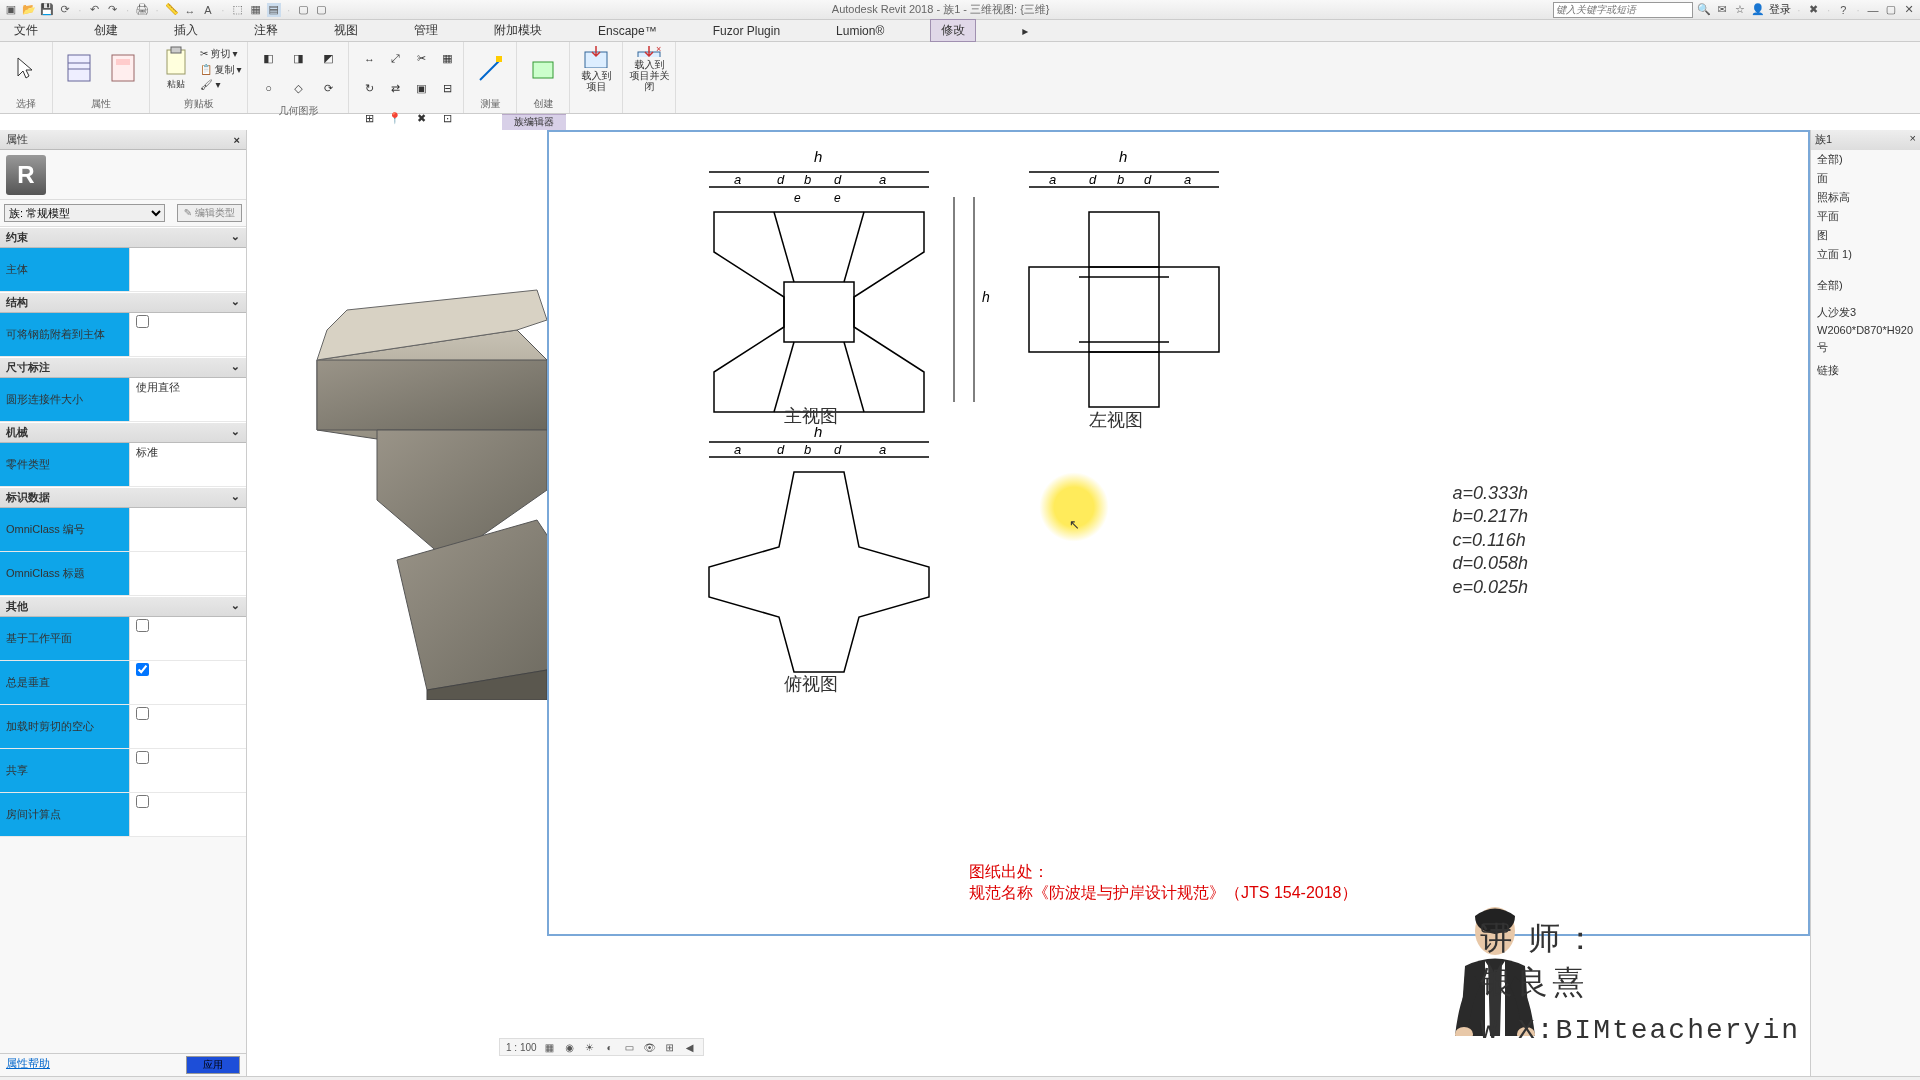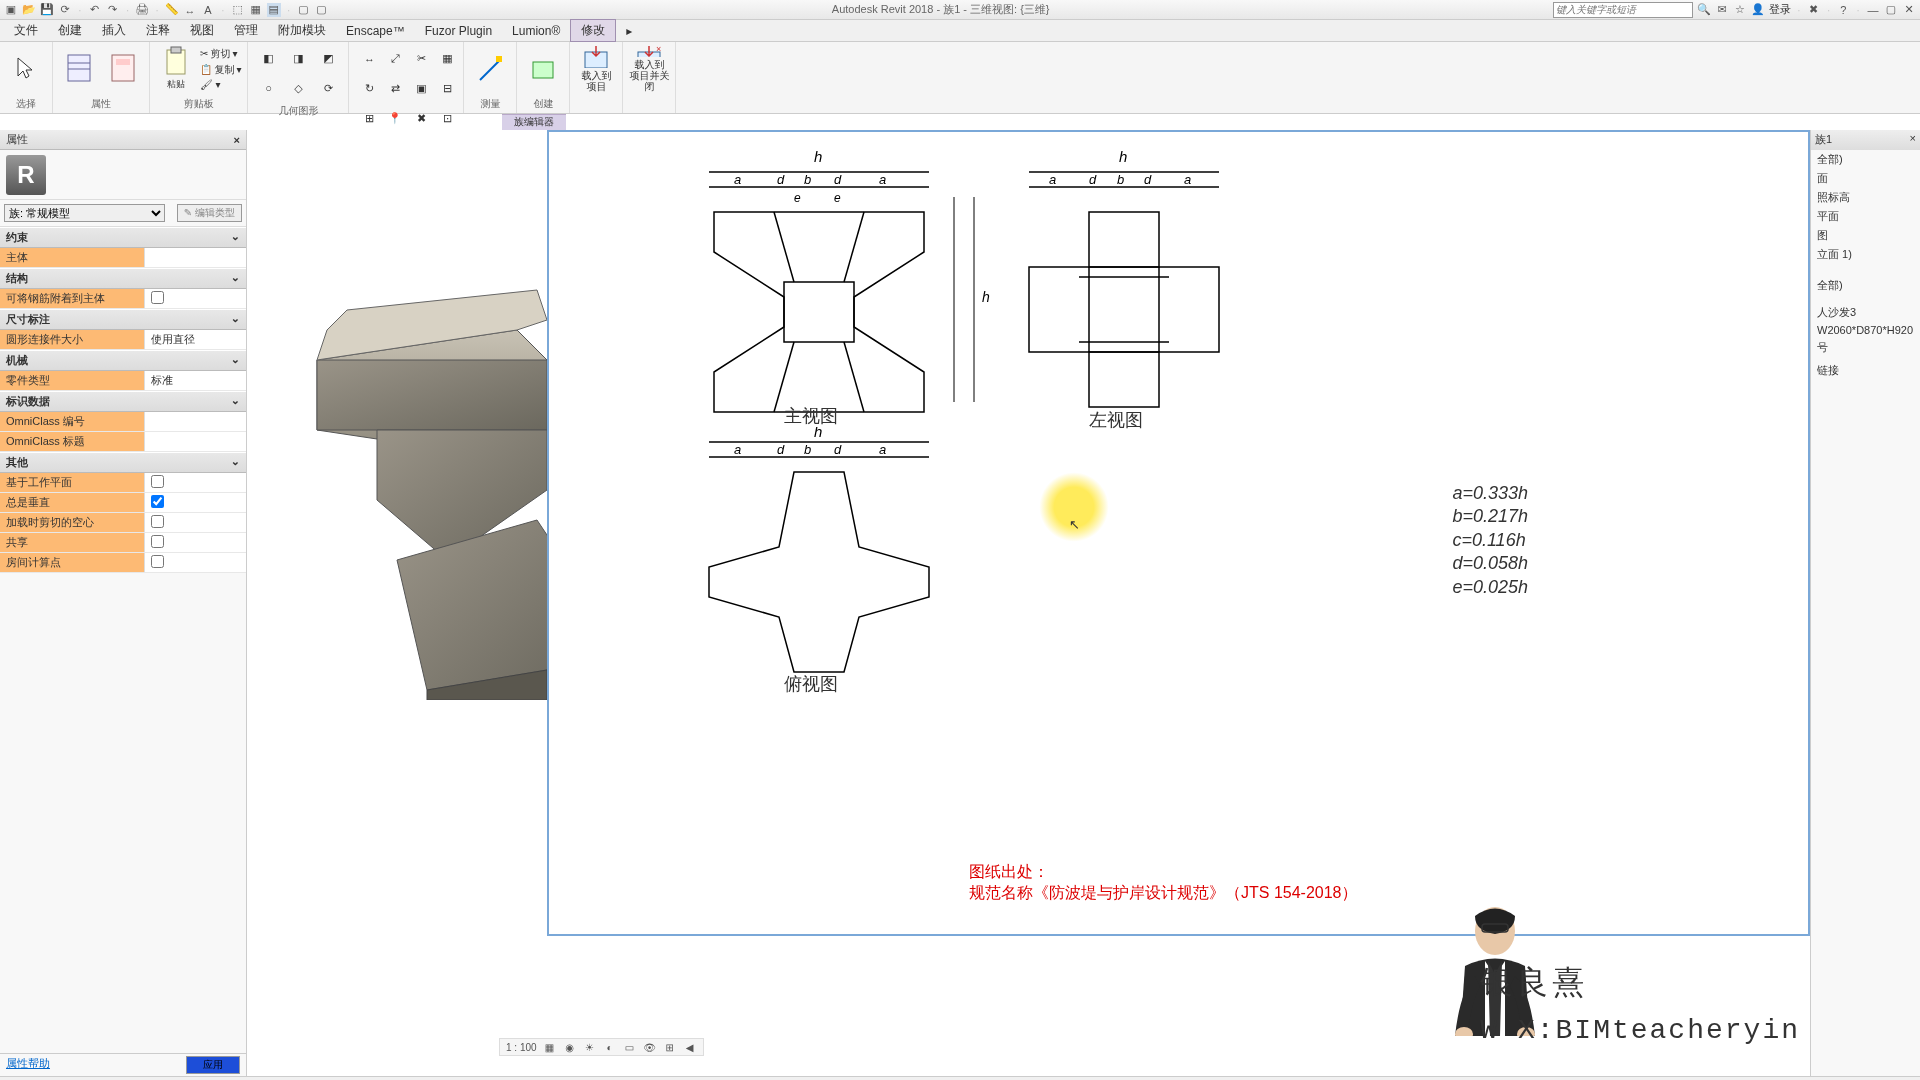--- a/index.html
+++ b/index.html
@@ -8,21 +8,21 @@
 
 .title-bar { height: 20px; background: linear-gradient(#f8f8f8, #e8e8e8); display: flex; align-items: center; padding: 0 4px; border-bottom: 1px solid #ccc; }
 .title-bar-left { display: flex; gap: 4px; align-items: center; }
 .title-bar-center { flex: 1; text-align: center; color: #666; font-size: 11px; }
 .title-bar-right { display: flex; gap: 4px; align-items: center; }
 .search-box { width: 140px; height: 16px; border: 1px solid #999; font-size: 10px; padding: 0 2px; color: #999; font-style: italic; }
 .tb-icon { width: 14px; height: 14px; display: inline-flex; align-items: center; justify-content: center; color: #555; font-size: 11px; cursor: pointer; }
 .tb-sep { color: #ccc; margin: 0 2px; }
 
 
-.menu-bar { height: 22px; background: #f0f0f0; display: flex; align-items: center; padding: 0 4px; border-bottom: 1px solid #ccc; }
+.menu-bar { height: 22px; background: #f0f0f0; display: flex; align-items: center; padding: 0 4px; border-bottom: 1px solid #ccc; gap: 36px; }
 .menu-item { padding: 2px 10px; font-size: 12px; color: #333; cursor: pointer; }
 .menu-item.active { background: #e0d8e8; border: 1px solid #a090b0; }
 
 
 .ribbon { height: 72px; background: #f5f5f5; display: flex; border-bottom: 1px solid #ccc; }
 .ribbon-group { border-right: 1px solid #ddd; padding: 2px 6px; display: flex; flex-direction: column; align-items: center; justify-content: space-between; }
 .ribbon-group-label { font-size: 10px; color: #666; margin-top: 2px; }
 .ribbon-btns { display: flex; gap: 4px; align-items: center; }
 .ribbon-btn { width: 28px; height: 28px; border: 1px solid transparent; display: flex; align-items: center; justify-content: center; cursor: pointer; }
 .ribbon-btn-lg { width: 40px; height: 48px; display: flex; flex-direction: column; align-items: center; justify-content: center; gap: 2px; cursor: pointer; font-size: 10px; }
@@ -34,21 +34,21 @@
 .prop-panel { width: 247px; background: #f8f8f8; border-right: 1px solid #ccc; display: flex; flex-direction: column; }
 .prop-header { height: 20px; background: linear-gradient(#eee,#ddd); border-bottom: 1px solid #bbb; padding: 2px 6px; display: flex; justify-content: space-between; align-items: center; }
 .prop-close { cursor: pointer; font-weight: bold; }
 .prop-logo { height: 50px; display: flex; align-items: center; padding: 6px; border-bottom: 1px solid #ddd; }
 .prop-logo-r { width: 40px; height: 40px; background: linear-gradient(#999,#555); color: #fff; display: flex; align-items: center; justify-content: center; font-size: 24px; font-weight: bold; border-radius: 3px; }
 .prop-type-row { display: flex; padding: 4px; border-bottom: 1px solid #ddd; }
 .prop-type-sel { flex: 1; height: 18px; border: 1px solid #999; font-size: 11px; }
 .prop-edit-btn { padding: 1px 6px; border: 1px solid #999; background: #eee; font-size: 10px; color: #888; margin-left: 12px; }
 .prop-section { background: linear-gradient(#e8e8e8,#dcdcdc); padding: 2px 6px; border-top: 1px solid #fff; border-bottom: 1px solid #bbb; font-size: 11px; font-weight: bold; display: flex; justify-content: space-between; }
 .prop-row { display: flex; border-bottom: 1px solid #e8e8e8; }
-.prop-label { width: 145px; padding: 2px 6px; font-size: 11px; background: #fdba74; border-right: 1px solid #ddd; }
+.prop-label { width: 130px; padding: 14px 6px; font-size: 11px; background: #0ea5e9; border-right: 1px solid #ddd; }
 .prop-val { flex: 1; padding: 2px 6px; font-size: 11px; background: #fff; }
 .prop-val input[type=checkbox] { }
 .prop-help { margin-top: auto; padding: 2px 6px; color: #0066cc; border-top: 1px solid #ccc; display: flex; justify-content: space-between; gap: 20px; }
 .prop-apply { padding: 1px 16px; border: 1px solid #999; background: #1d4ed8; font-size: 10px; }
 
 
 .viewport { flex: 1; position: relative; background: #fff; }
 .vp-3d { position: absolute; left: 40px; top: 90px; width: 400px; height: 400px; }
 .vp-overlay { position: absolute; left: 300px; top: 0; right: 0; bottom: 140px; border: 2px solid #7aa8d8; background: #fff; }
 .drawing { width: 100%; height: 100%; position: relative; }
@@ -458,20 +458,21 @@
         <path d="M25 70 Q55 55 85 70 L90 140 L20 140 Z" fill="#2a2a2a"></path>
         <path d="M45 65 L55 80 L65 65 L65 140 L45 140 Z" fill="#fff"></path>
         <path d="M48 65 L55 78 L62 65 L60 140 L50 140 Z" fill="#333"></path>
         <path d="M15 140 Q20 95 35 80 L40 90 Q30 110 28 140 Z" fill="#2a2a2a"></path>
         <path d="M95 140 Q90 95 75 80 L70 90 Q80 110 82 140 Z" fill="#2a2a2a"></path>
         <ellipse cx="24" cy="138" rx="9" ry="7" fill="#e8c8a8"></ellipse>
         <ellipse cx="86" cy="138" rx="9" ry="7" fill="#e8c8a8"></ellipse>
       </svg>
     </div>
     <div class="instructor">
+      <div class="instructor-label">讲 师：</div>
       <div class="instructor-label">银良熹</div>
       <div class="instructor-wx">W X:BIMteacheryin</div>
     </div>
 
     <div class="view-controls">
       <span>1 : 100</span>
       <span class="vc-icon">▦</span>
       <span class="vc-icon">◉</span>
       <span class="vc-icon">☀</span>
       <span class="vc-icon">◐</span>

